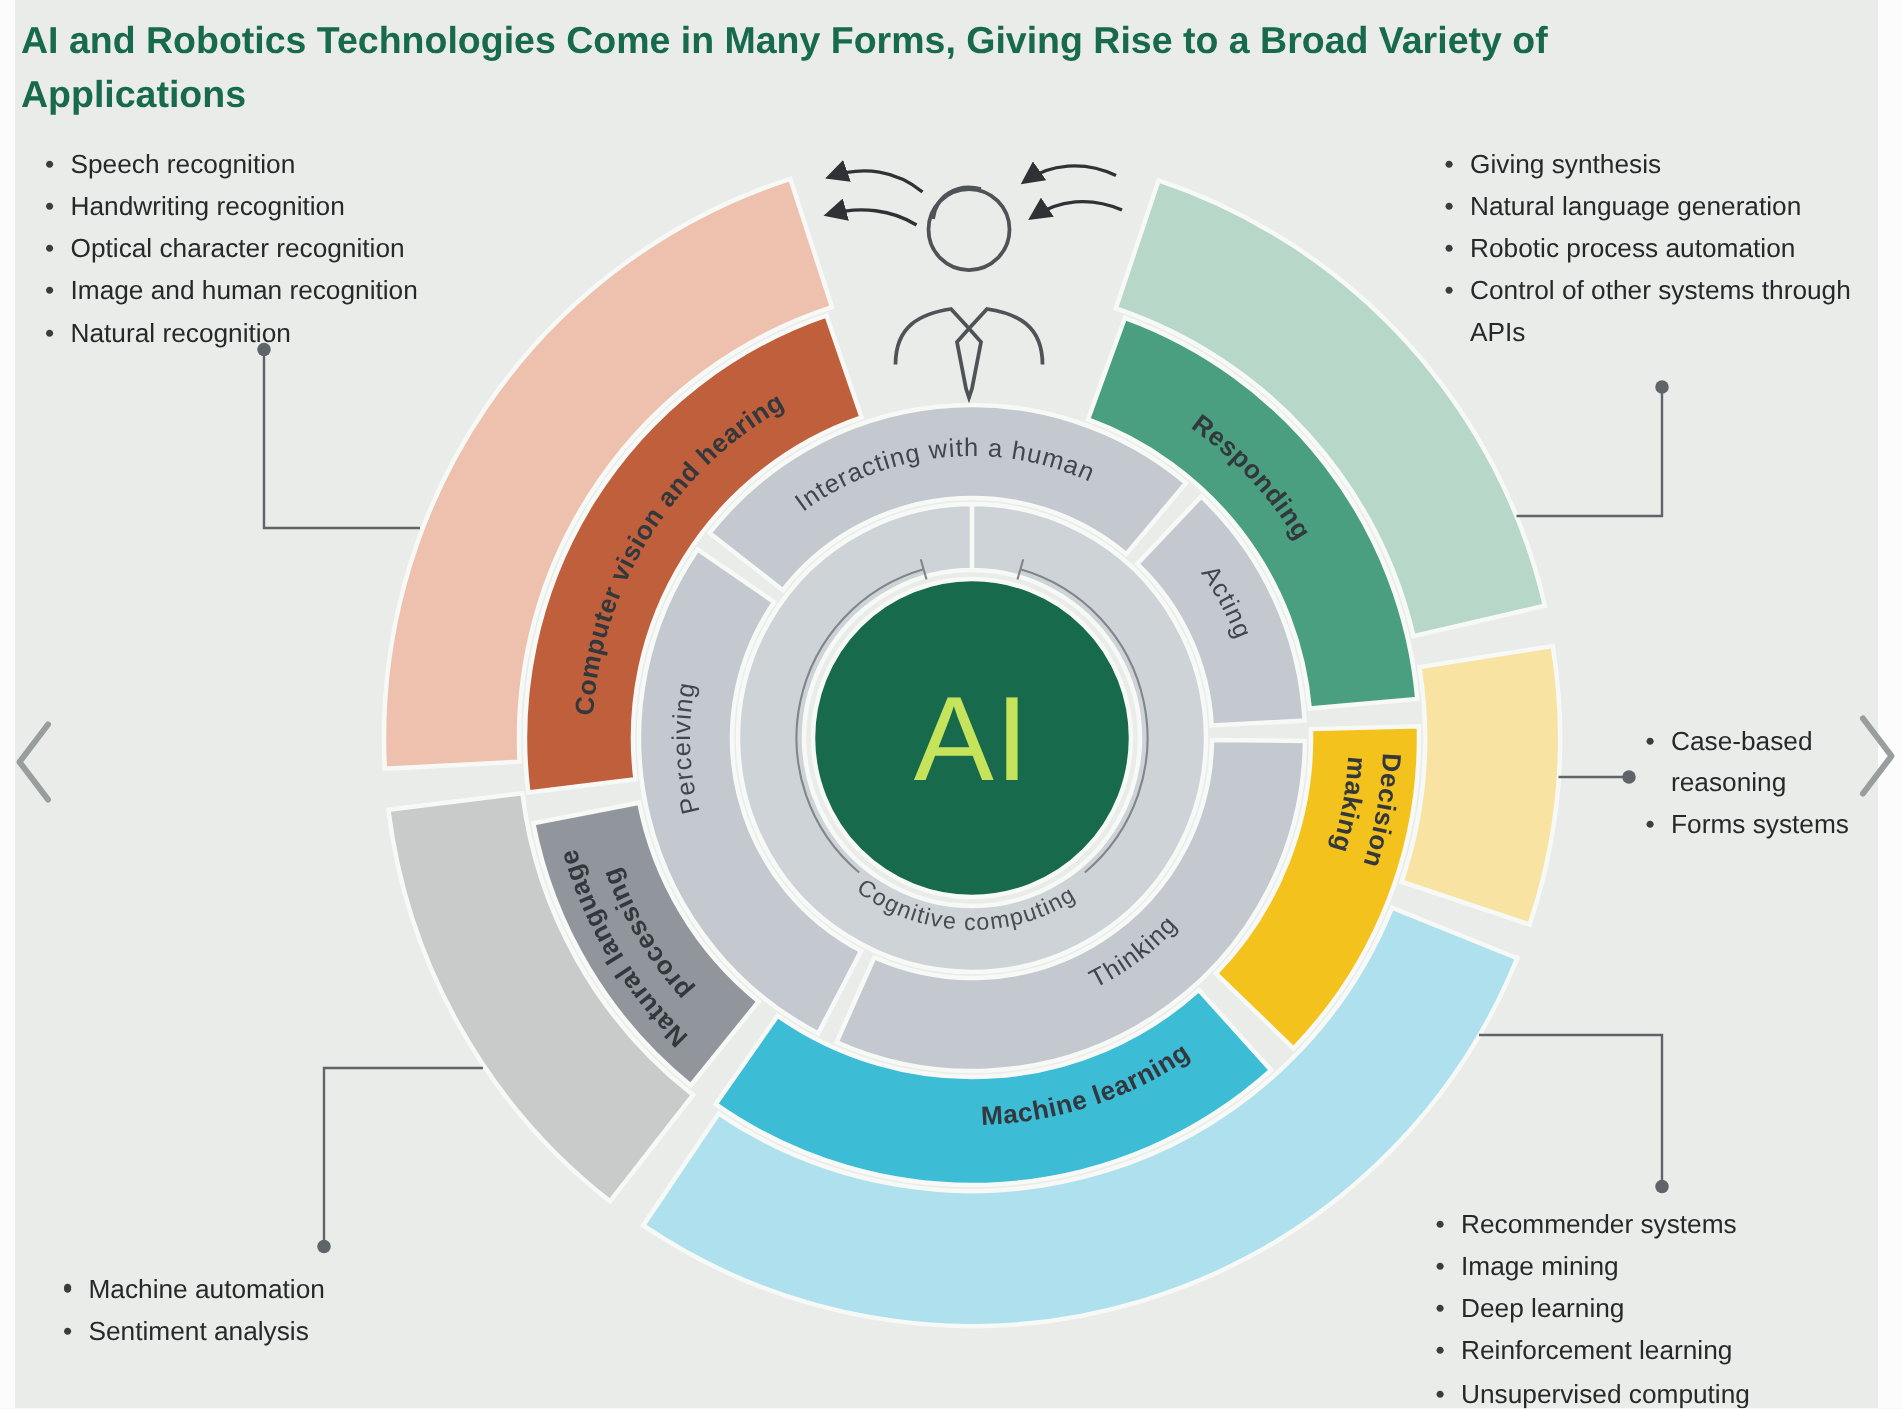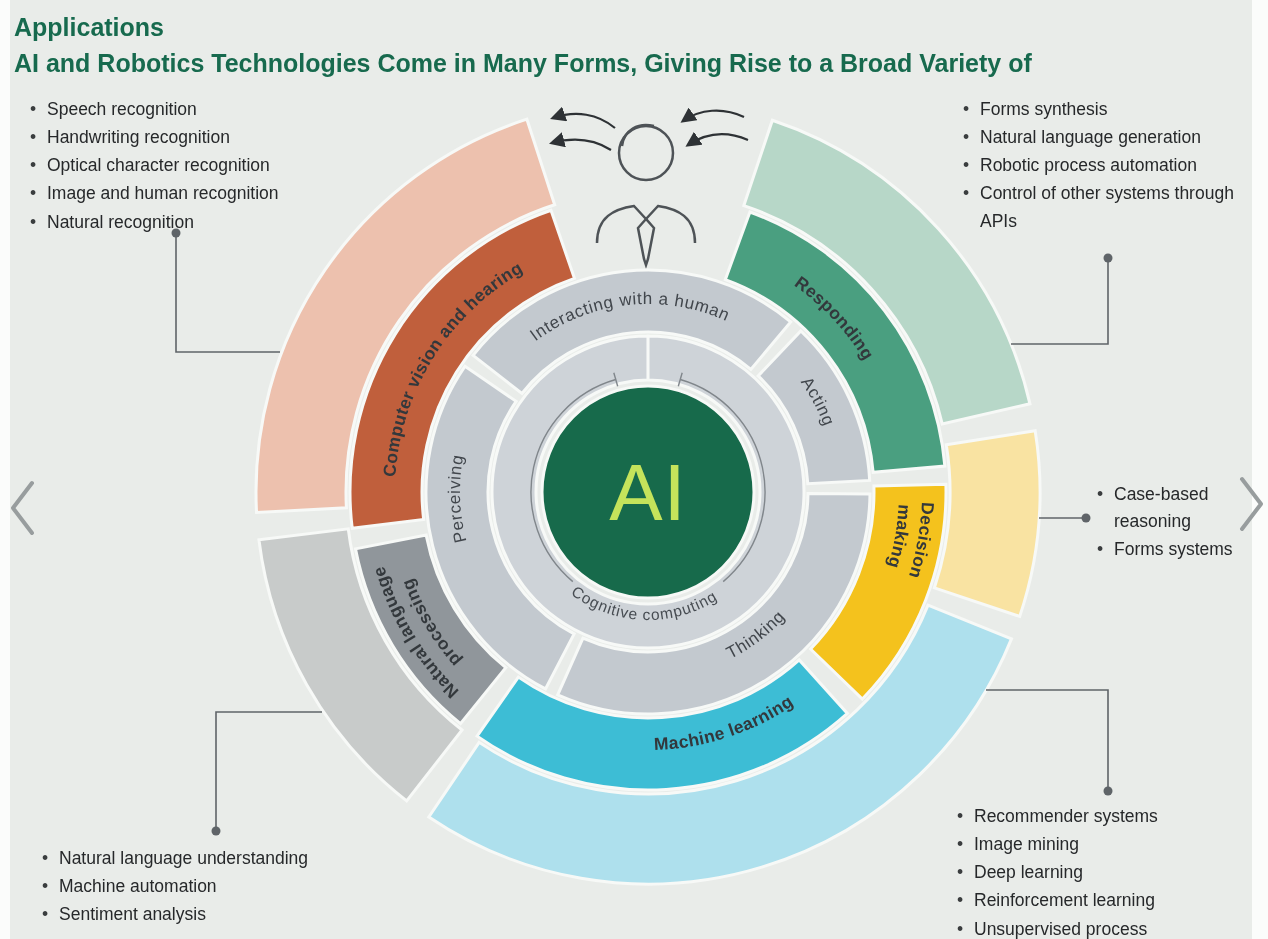--- a/index.html
+++ b/index.html
@@ -104,50 +104,50 @@
       <circle cx="1108" cy="258" r="4.5" fill="#5f6468"></circle>
       <polyline points="1039,518 1086,518" fill="none" stroke="#5f6468" stroke-width="1.6"></polyline>
       <circle cx="1086" cy="518" r="4.5" fill="#5f6468"></circle>
       <polyline points="986,690 1108,690 1108,791" fill="none" stroke="#5f6468" stroke-width="1.6"></polyline>
       <circle cx="1108" cy="791" r="4.5" fill="#5f6468"></circle>
       <polyline points="322,712 216,712 216,831" fill="none" stroke="#5f6468" stroke-width="1.6"></polyline>
       <circle cx="216" cy="831" r="4.5" fill="#5f6468"></circle>
     </svg>
 
   <div class="title">
+    <span>AI and Robotics Technologies Come in Many Forms, Giving Rise to a Broad Variety of</span>
     <span>Applications</span>
-    <span>AI and Robotics Technologies Come in Many Forms, Giving Rise to a Broad Variety of</span>
   </div>
 
   <div class="list l-tl">
       <div class="li"><span class="dot">•</span><span>Speech recognition</span></div>
       <div class="li"><span class="dot">•</span><span>Handwriting recognition</span></div>
       <div class="li"><span class="dot">•</span><span>Optical character recognition</span></div>
       <div class="li"><span class="dot">•</span><span>Image and human recognition</span></div>
       <div class="li"><span class="dot">•</span><span>Natural recognition</span></div>
     </div>
   <div class="list l-tr">
-      <div class="li"><span class="dot">•</span><span>Forms synthesis</span></div>
+      <div class="li"><span class="dot">•</span><span>Giving synthesis</span></div>
       <div class="li"><span class="dot">•</span><span>Natural language generation</span></div>
       <div class="li"><span class="dot">•</span><span>Robotic process automation</span></div>
       <div class="li"><span class="dot">•</span><span>Control of other systems through APIs</span></div>
     </div>
   <div class="list l-r">
       <div class="li"><span class="dot">•</span><span>Case-based reasoning</span></div>
       <div class="li"><span class="dot">•</span><span>Forms systems</span></div>
     </div>
   <div class="list l-br">
       <div class="li"><span class="dot">•</span><span>Recommender systems</span></div>
       <div class="li"><span class="dot">•</span><span>Image mining</span></div>
       <div class="li"><span class="dot">•</span><span>Deep learning</span></div>
       <div class="li"><span class="dot">•</span><span>Reinforcement learning</span></div>
-      <div class="li"><span class="dot">•</span><span>Unsupervised process</span></div>
+      <div class="li"><span class="dot">•</span><span>Unsupervised computing</span></div>
     </div>
   <div class="list l-bl">
-      <div class="li"><span class="dot">•</span><span>Natural language understanding</span></div>
+      <div class="li"><span class="dot">•</span></div>
       <div class="li"><span class="dot">•</span><span>Machine automation</span></div>
       <div class="li"><span class="dot">•</span><span>Sentiment analysis</span></div>
     </div>
 
   <div class="edge edge-left"></div>
   <div class="edge edge-right"></div>
 
   <div class="chev chev-left">
     <svg width="34" height="60" viewBox="0 0 34 60">
       <polyline points="26,5 7,30 26,55" fill="none" stroke="#989d9e" stroke-width="4" stroke-linecap="round" stroke-linejoin="round"></polyline>

